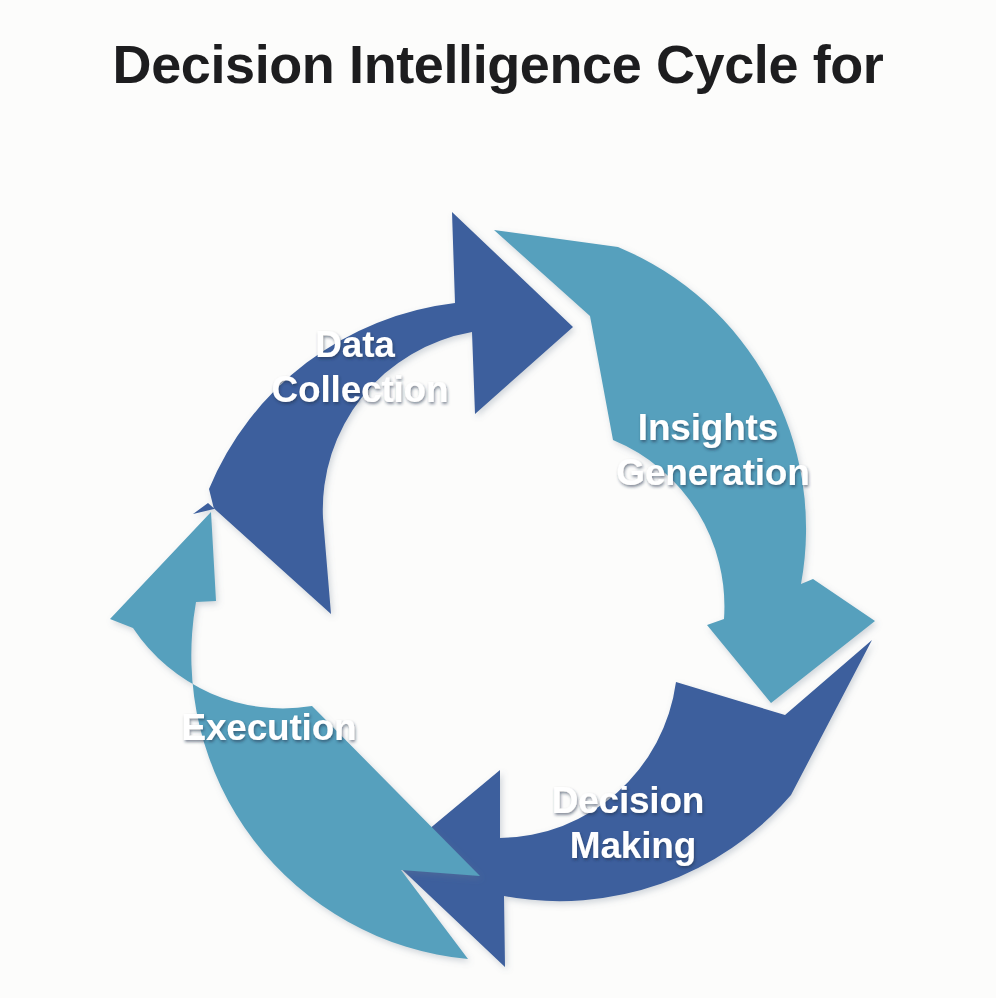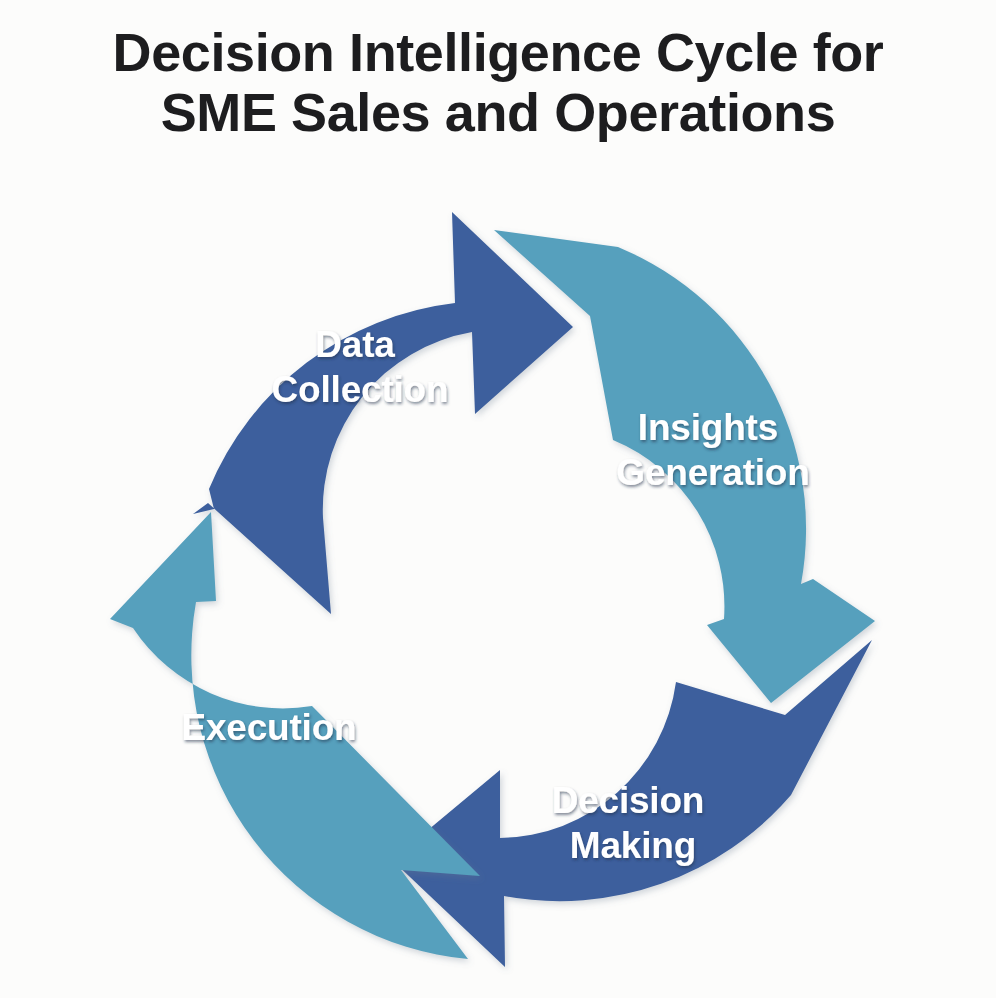--- a/index.html
+++ b/index.html
@@ -16,21 +16,21 @@
   }
   #canvas {
     position: relative;
     width: 996px;
     height: 998px;
     background: #fcfcfb;
   }
   #title-block {
     position: absolute;
     left: 0;
-    top: 22px;
+    top: 34px;
     width: 996px;
     text-align: center;
     line-height: 1.12;
   }
   .title-line {
     display: block;
     font-family: "Liberation Sans", sans-serif;
     font-size: 54px;
     font-weight: bold;
     color: #1d1d1f;
@@ -57,21 +57,20 @@
   }
   .seg-label tspan { text-anchor: middle; }
 </style>
 </head>
 <body>
 
 <div id="canvas">
 
   <div id="title-block">
     <span class="title-line">Decision Intelligence Cycle for</span>
-    <span class="title-line">SME Sales and Operations</span>
   </div>
 
   <div id="cycle-wrap">
     <svg class="cycle" viewBox="0 0 996 998" xmlns="http://www.w3.org/2000/svg">
       <defs>
         <filter id="softshadow" x="-25%" y="-25%" width="150%" height="150%">
           <feDropShadow dx="2" dy="3" stdDeviation="3" flood-color="#6b7b90" flood-opacity="0.30"></feDropShadow>
         </filter>
         <filter id="textshadow" x="-30%" y="-30%" width="160%" height="160%">
           <feDropShadow dx="1" dy="2" stdDeviation="1.6" flood-color="#233246" flood-opacity="0.55"></feDropShadow>

